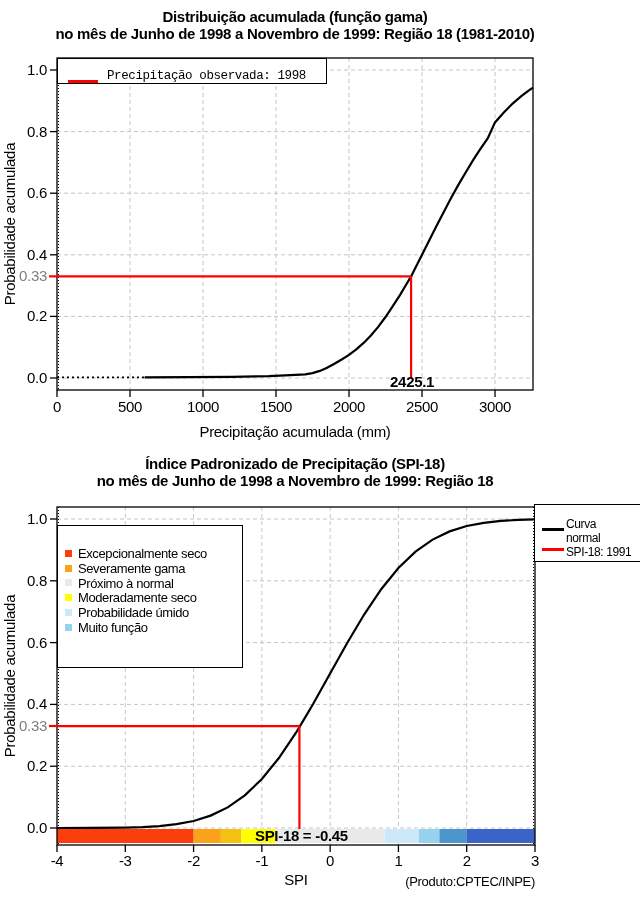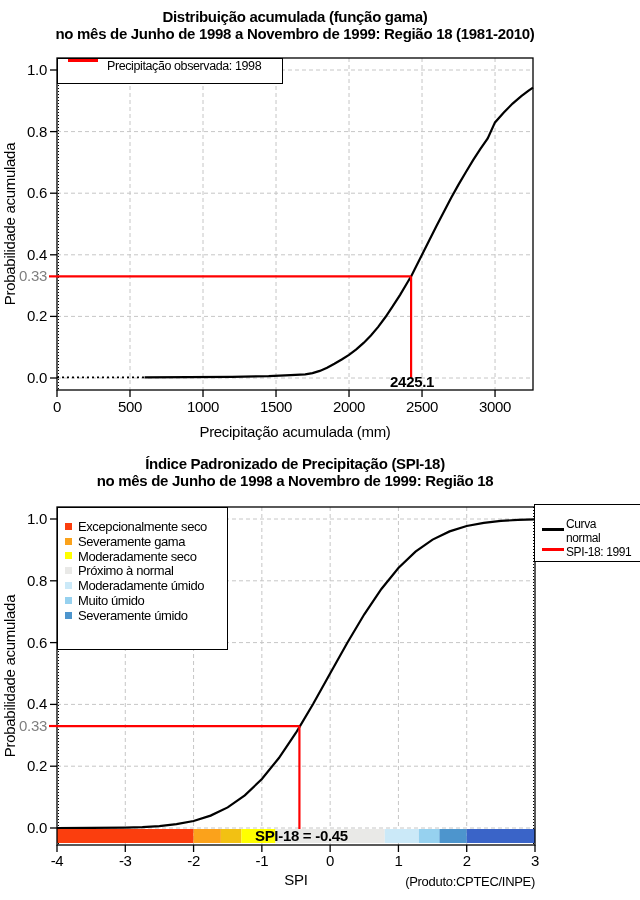--- a/index.html
+++ b/index.html
@@ -8,24 +8,24 @@
   #charts-canvas{position:absolute;left:0;top:0;}
   .chart-title{position:absolute;width:640px;text-align:center;font-weight:bold;
                font-size:15px;letter-spacing:-0.3px;line-height:17px;white-space:nowrap;}
   .t-c{left:-25px;} 
   .legend-box{position:absolute;background:#fff;border:1px solid #000;box-sizing:border-box;}
   .leg-row{display:flex;align-items:center;height:14.8px;padding-left:7px;}
   .leg-marker{width:7px;height:7px;flex:0 0 7px;}
   .leg-label{margin-left:6px;font-size:13px;letter-spacing:-0.4px;white-space:nowrap;}
   .sample-line{position:absolute;height:3px;}
   .rl-text{position:absolute;left:31px;font-size:12px;letter-spacing:-0.4px;white-space:nowrap;}
-  #legend1{left:57px;top:58px;width:226px;height:26px;display:flex;align-items:flex-start;}
+  #legend1{left:57px;top:58px;width:270px;height:26px;display:flex;align-items:flex-end;font-family:Liberation Mono, monospace;}
   #legend1 .sample-line{position:static;width:30px;margin-left:10px;flex:0 0 30px;}
   #legend1 .leg-label{margin-left:9px;font-size:12.5px;}
-  #legend2-cat{left:57px;top:507px;width:171px;height:143px;padding-top:11px;}
+  #legend2-cat{left:57px;top:525px;width:186px;height:143px;padding-top:20px;}
   #legend2-right{left:534px;top:504px;width:116px;height:58px;}
 </style>
 </head>
 <body>
 
 <div id="stage">
 
   <svg id="charts-canvas" width="640" height="900" viewBox="0 0 640 900">
       <g>
         <line x1="57" y1="378" x2="533" y2="378" stroke="#c6c6c6" stroke-width="1" stroke-dasharray="4,3"></line>
@@ -157,38 +157,34 @@
   <div class="legend-box" id="legend2-cat">
       <div class="leg-row">
         <div class="leg-marker" style="background: rgb(251, 62, 14);"></div>
         <span class="leg-label">Excepcionalmente seco</span>
       </div>
       <div class="leg-row">
         <div class="leg-marker" style="background: rgb(251, 162, 27);"></div>
         <span class="leg-label">Severamente gama</span>
       </div>
       <div class="leg-row">
+        <div class="leg-marker" style="background: rgb(233, 233, 231);"></div>
+        <span class="leg-label">Próximo à normal</span>
+      </div>
+      <div class="leg-row">
         <div class="leg-marker" style="background: rgb(255, 255, 0);"></div>
         <span class="leg-label">Moderadamente seco</span>
       </div>
       <div class="leg-row">
-        <div class="leg-marker" style="background: rgb(233, 233, 231);"></div>
-        <span class="leg-label">Próximo à normal</span>
-      </div>
-      <div class="leg-row">
         <div class="leg-marker" style="background: rgb(203, 233, 248);"></div>
-        <span class="leg-label">Moderadamente úmido</span>
+        <span class="leg-label">Probabilidade úmido</span>
       </div>
       <div class="leg-row">
         <div class="leg-marker" style="background: rgb(150, 209, 239);"></div>
-        <span class="leg-label">Muito úmido</span>
-      </div>
-      <div class="leg-row">
-        <div class="leg-marker" style="background: rgb(77, 149, 205);"></div>
-        <span class="leg-label">Severamente úmido</span>
+        <span class="leg-label">Muito função</span>
       </div>
     </div>
 
   <div class="legend-box" id="legend2-right">
     <div class="sample-line" style="left:7px;top:23px;width:22px;background:#000;"></div>
     <div class="sample-line" style="left:7px;top:43px;width:22px;background:#ff0000;"></div>
     <div class="rl-text" style="top:12px;">Curva</div>
     <div class="rl-text" style="top:26px;">normal</div>
     <div class="rl-text" style="top:40px;">SPI-18: 1991</div>
   </div>

